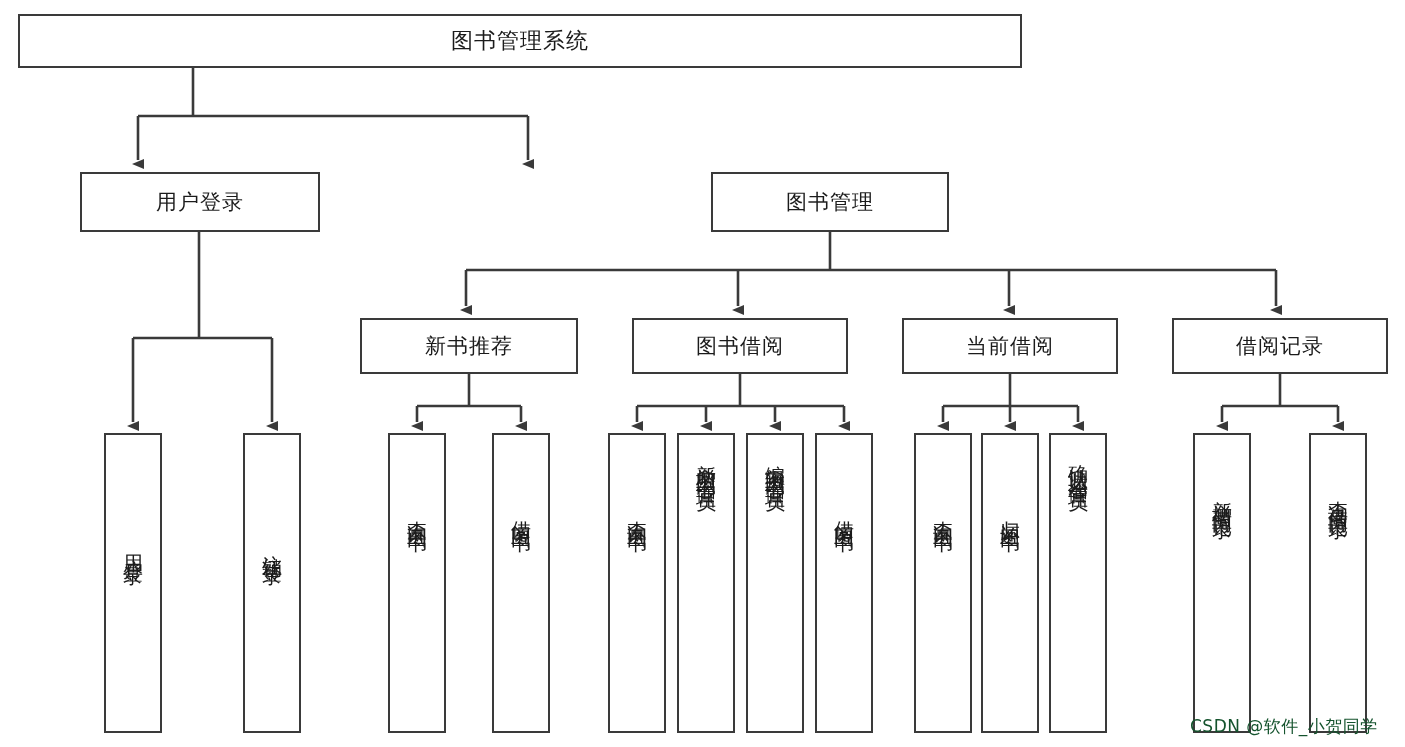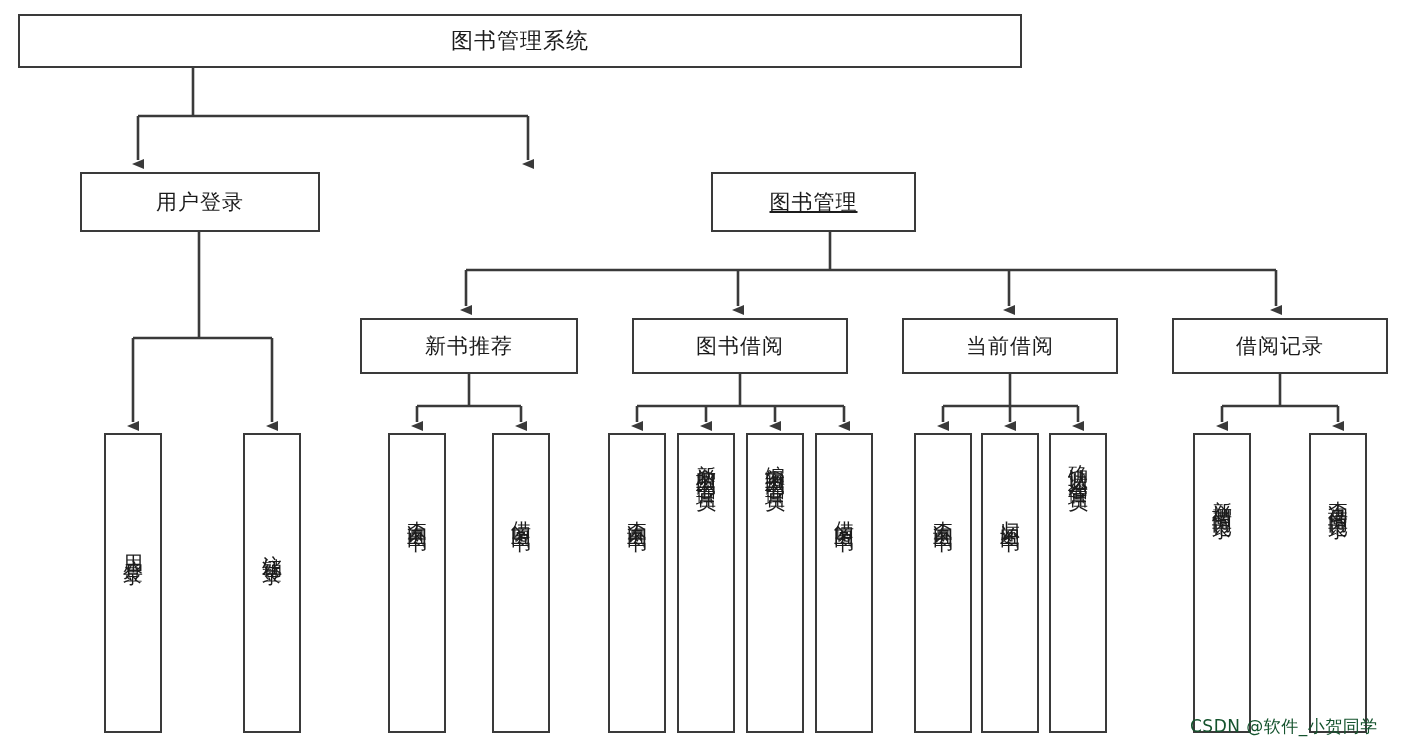--- a/index.html
+++ b/index.html
@@ -137,21 +137,21 @@
     </g>
   </svg>
 
   <div class="node root" style="left:18px; top:14px; width:1004px; height:54px;text-align:center;">
     <span class="label">图书管理系统</span>
   </div>
 
   <div class="node" style="left:80px; top:172px; width:240px; height:60px;">
     <span class="label">用户登录</span>
   </div>
-  <div class="node" style="left:711px; top:172px; width:205px; height:60px;text-decoration:underline;">
+  <div class="node" style="left:711px; top:172px; width:238px; height:60px;">
     <span class="label">图书管理</span>
   </div>
 
   <div class="node" style="left:360px; top:318px; width:218px; height:56px;text-align:center;">
     <span class="label">新书推荐</span>
   </div>
   <div class="node" style="left:632px; top:318px; width:216px; height:56px;">
     <span class="label">图书借阅</span>
   </div>
   <div class="node" style="left:902px; top:318px; width:216px; height:56px;">

